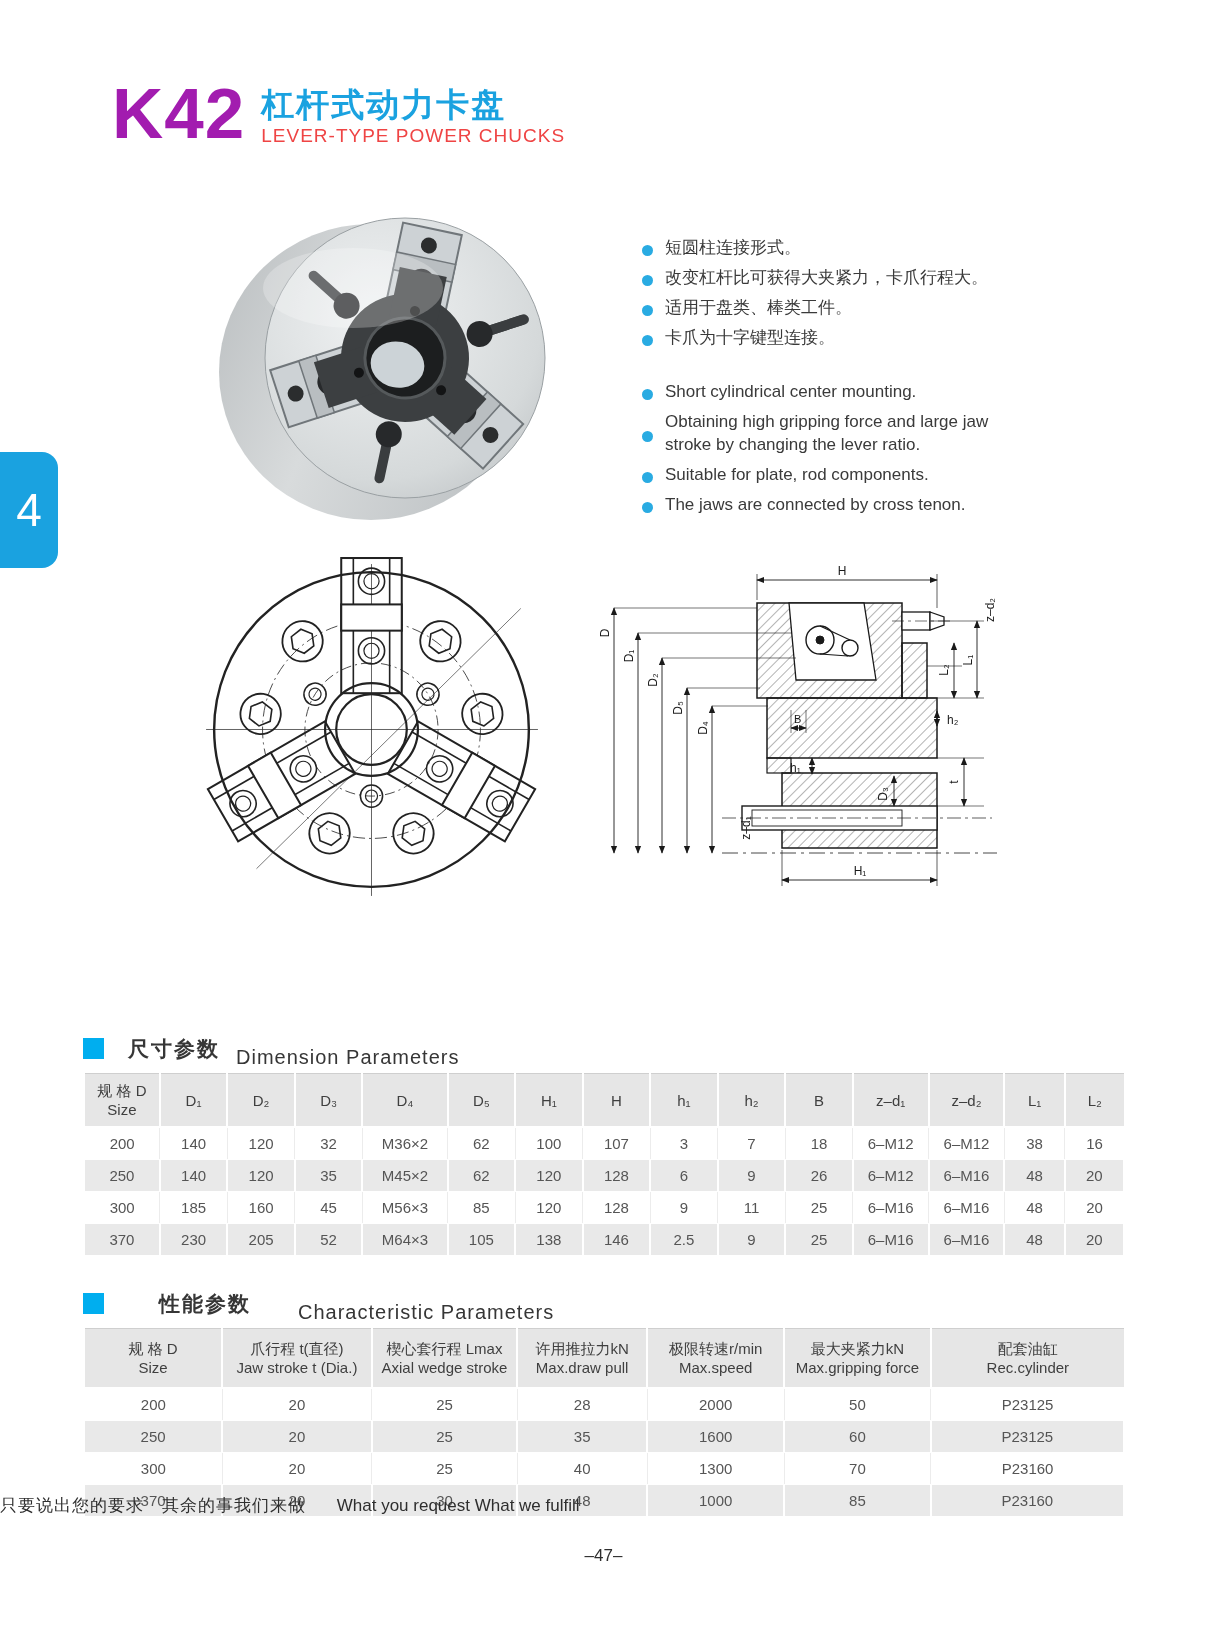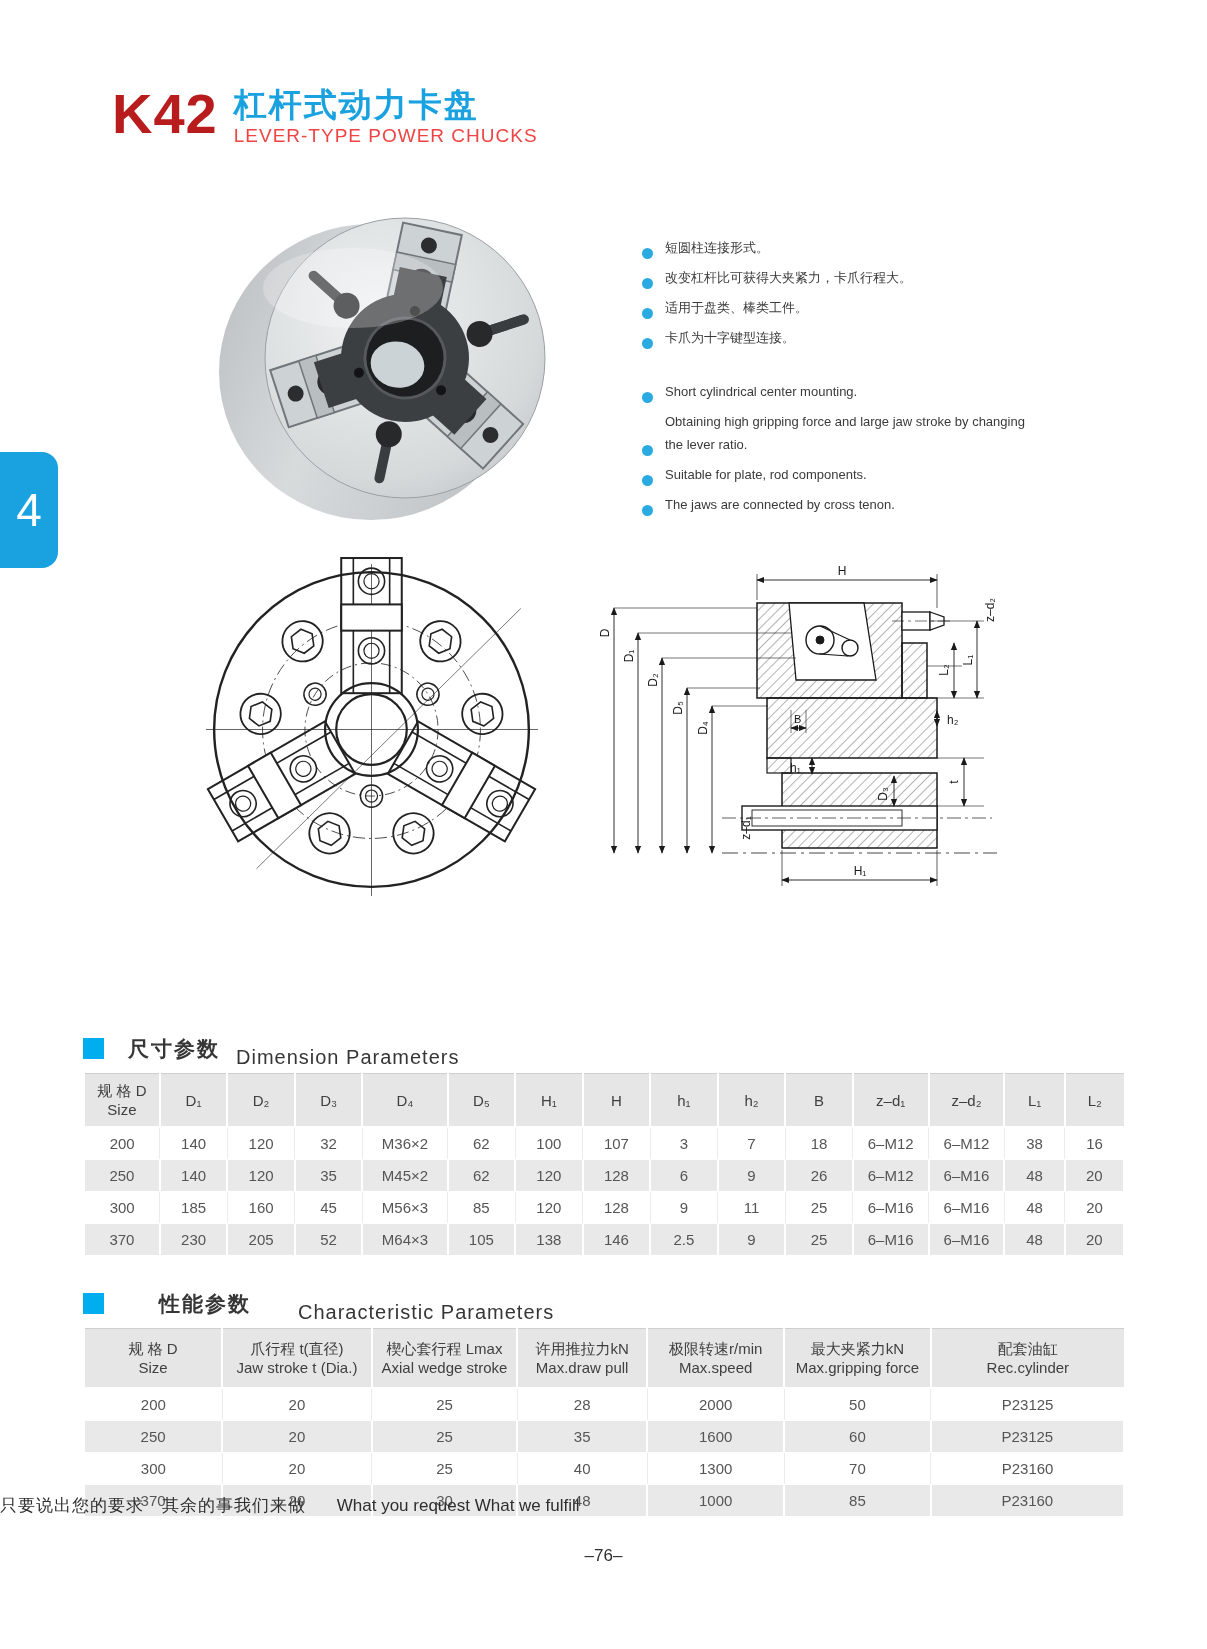--- a/index.html
+++ b/index.html
@@ -5,28 +5,28 @@
   html,body{margin:0;padding:0;background:#ffffff;}
   body{font-family:"Liberation Sans","DejaVu Sans",sans-serif;color:#3d3d3d;}
   .page{position:relative;width:1207px;height:1649px;background:#fff;overflow:hidden;}
 
   
   .side-tab{position:absolute;left:0;top:452px;width:58px;height:116px;background:#1aa2e0;
     border-radius:0 16px 16px 0;color:#fff;font-size:46px;display:flex;align-items:center;justify-content:center;}
 
   
   .hdr{position:absolute;left:112px;top:86px;display:flex;align-items:flex-start;}
-  .hdr .model{font-size:56px;font-weight:bold;color:#b91c1c;line-height:56px;letter-spacing:1px;}
+  .hdr .model{font-size:71px;font-weight:bold;color:#a21caf;line-height:56px;letter-spacing:1px;}
   .hdr .titles{margin-left:16px;margin-top:2px;}
   .hdr .t-cn{font-size:33px;font-weight:bold;color:#1aa2e0;line-height:34px;letter-spacing:2px;}
   .hdr .t-en{font-size:19px;color:#ef4444;letter-spacing:1px;margin-top:3px;}
 
   
   .features{position:absolute;left:642px;top:236px;width:470px;}
-  .feat-row{display:flex;align-items:flex-end;margin-bottom:7px;font-size:13px;color:#3a3a3a;line-height:23px;}
+  .feat-row{display:flex;align-items:center;margin-bottom:7px;font-size:17px;color:#3a3a3a;line-height:23px;}
   .feat-row .dot{flex:0 0 11px;width:11px;height:11px;border-radius:50%;background:#29abe2;margin:6px 12px 0 0;}
   .features .gap{height:24px;}
 
   
   .photo{position:absolute;left:203px;top:198px;width:392px;height:334px;}
   .front-view{position:absolute;left:198px;top:556px;width:348px;height:348px;}
   .section-view{position:absolute;left:592px;top:548px;width:420px;height:360px;}
   svg text{font-family:"Liberation Sans","DejaVu Sans",sans-serif;}
 
   
@@ -587,15 +587,15 @@
           <td>85</td>
           <td>P23160</td>
         </tr>
       </tbody>
   </table>
 
   <div class="slogan">
     <span class="cn">只要说出您的要求　其余的事我们来做</span>
     <span class="en">What you request  What we fulfill</span>
   </div>
-  <div class="pageno">–76–</div>
+  <div class="pageno">–47–</div>
 
 </div>
 
 </body></html>

